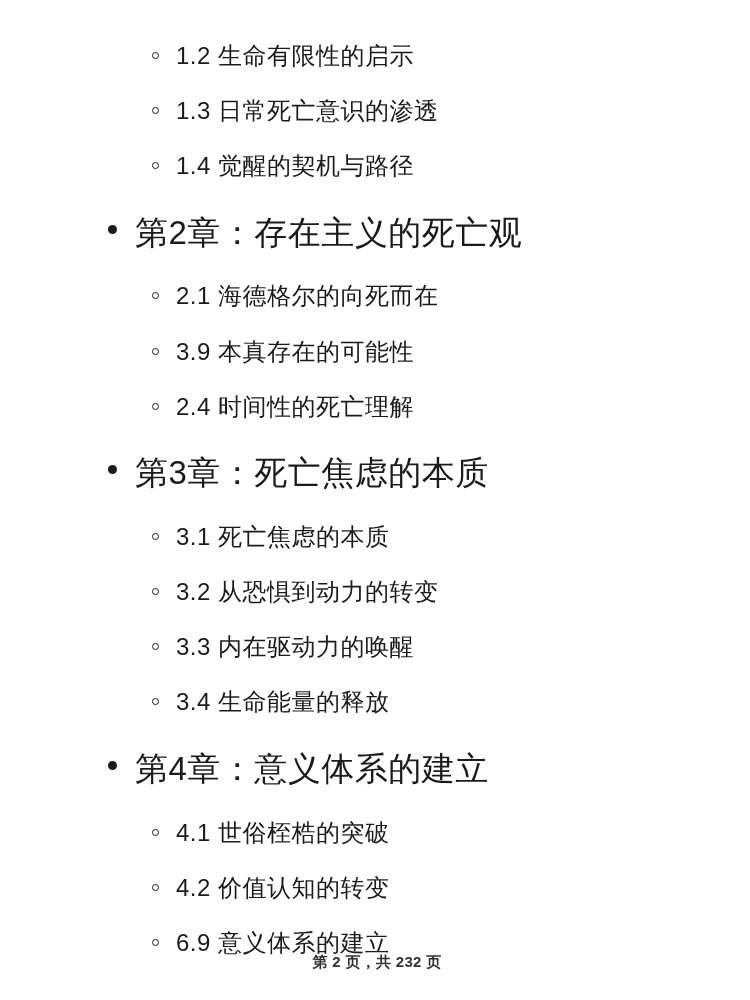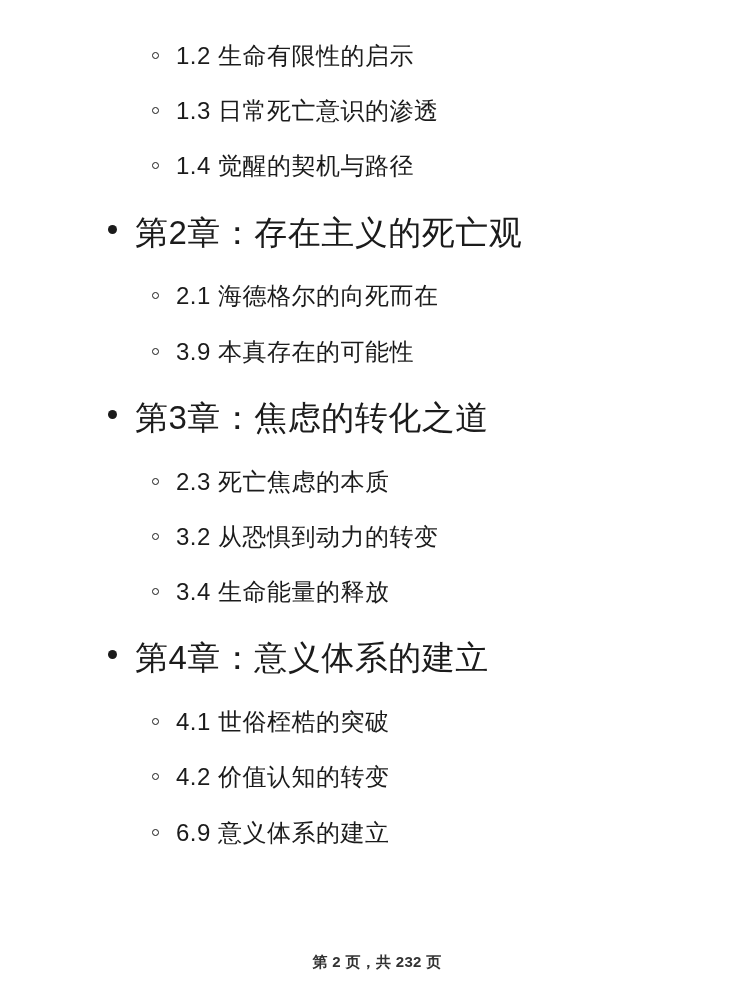--- a/index.html
+++ b/index.html
@@ -90,25 +90,27 @@
   <ul class="toc">
 
     <li class="section">1.2 生命有限性的启示</li>
     <li class="section">1.3 日常死亡意识的渗透</li>
     <li class="section">1.4 觉醒的契机与路径</li>
 
     <li class="chapter">第2章：存在主义的死亡观</li>
 
     <li class="section">2.1 海德格尔的向死而在</li>
     <li class="section">3.9 本真存在的可能性</li>
+    <li class="section">2.4 时间性的死亡理解</li>
 
-    <li class="chapter">第3章：焦虑的转化之道</li>
+    <li class="chapter">第3章：死亡焦虑的本质</li>
 
-    <li class="section">2.3 死亡焦虑的本质</li>
+    <li class="section">3.1 死亡焦虑的本质</li>
     <li class="section">3.2 从恐惧到动力的转变</li>
+    <li class="section">3.3 内在驱动力的唤醒</li>
     <li class="section">3.4 生命能量的释放</li>
 
     <li class="chapter">第4章：意义体系的建立</li>
 
     <li class="section">4.1 世俗桎梏的突破</li>
     <li class="section">4.2 价值认知的转变</li>
     <li class="section">6.9 意义体系的建立</li>
 
   </ul>
 

